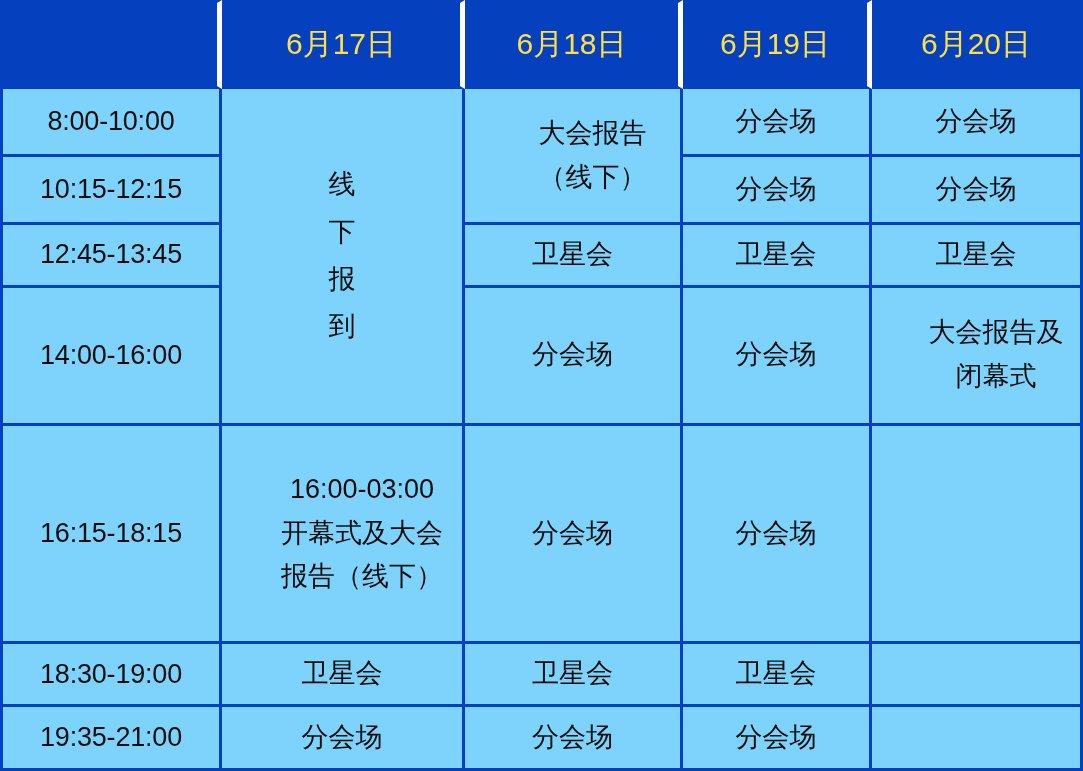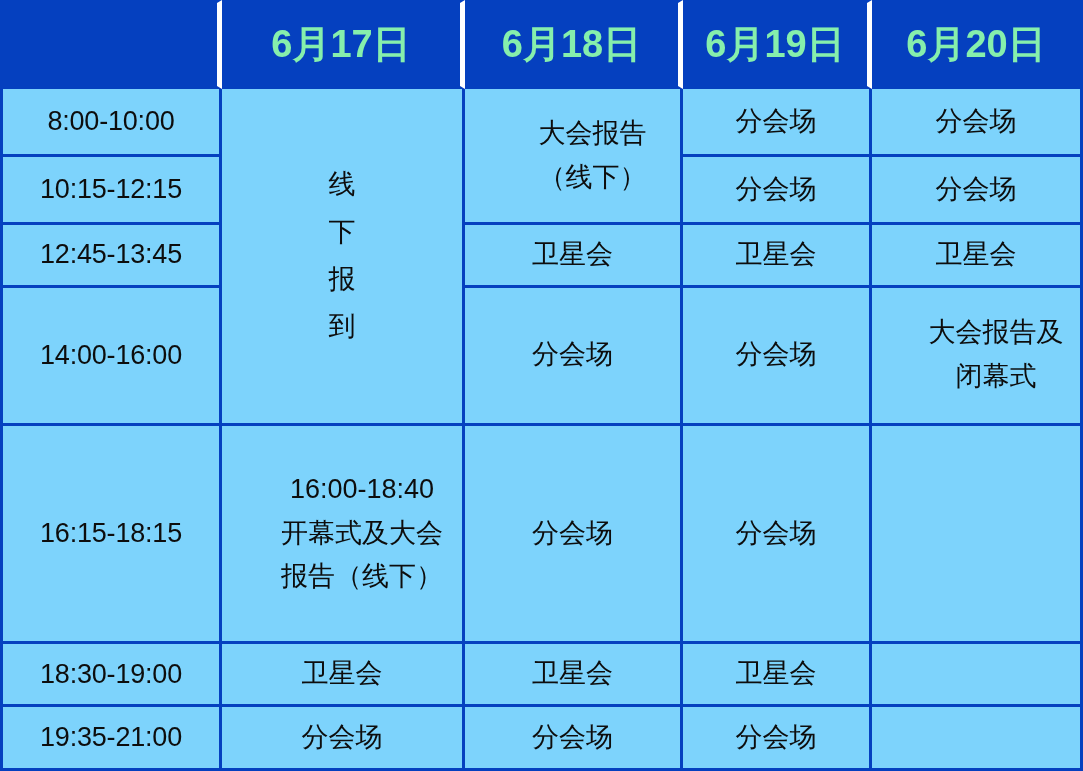--- a/index.html
+++ b/index.html
@@ -46,23 +46,23 @@
     border-left: 3px solid #0540bf;
   }
   table.schedule tr:first-child > th,
   table.schedule tr:first-child > td {
     border-top: 3px solid #0540bf;
   }
 
   
   tr.head-row > th {
     background: #0540bf;
-    color: #86efac;
-    font-weight: bold;
-    font-size: 38px;
+    color: #fde047;
+    font-weight: normal;
+    font-size: 30px;
     letter-spacing: 0px;
     border-right: 5px solid #ffffff;
     border-bottom: 3px solid #0540bf;
     border-top: 3px solid #0540bf;
   }
   tr.head-row > th:first-child {
     border-left: 3px solid #0540bf;
   }
   tr.head-row > th:last-child {
     border-right: 3px solid #0540bf;
@@ -165,21 +165,21 @@
             <span>大会报告及</span>
             <span>闭幕式</span>
           </span>
         </td>
       </tr>
 
       <tr style="height:216px;">
         <td class="time-cell">16:15-18:15</td>
         <td class="body-cell">
           <span class="multi-line">
-            <span>16:00-18:40</span>
+            <span>16:00-03:00</span>
             <span>开幕式及大会</span>
             <span>报告（线下）</span>
           </span>
         </td>
         <td class="body-cell">分会场</td>
         <td class="body-cell">分会场</td>
         <td class="body-cell empty-cell"></td>
       </tr>
 
       <tr style="height:62px;">

